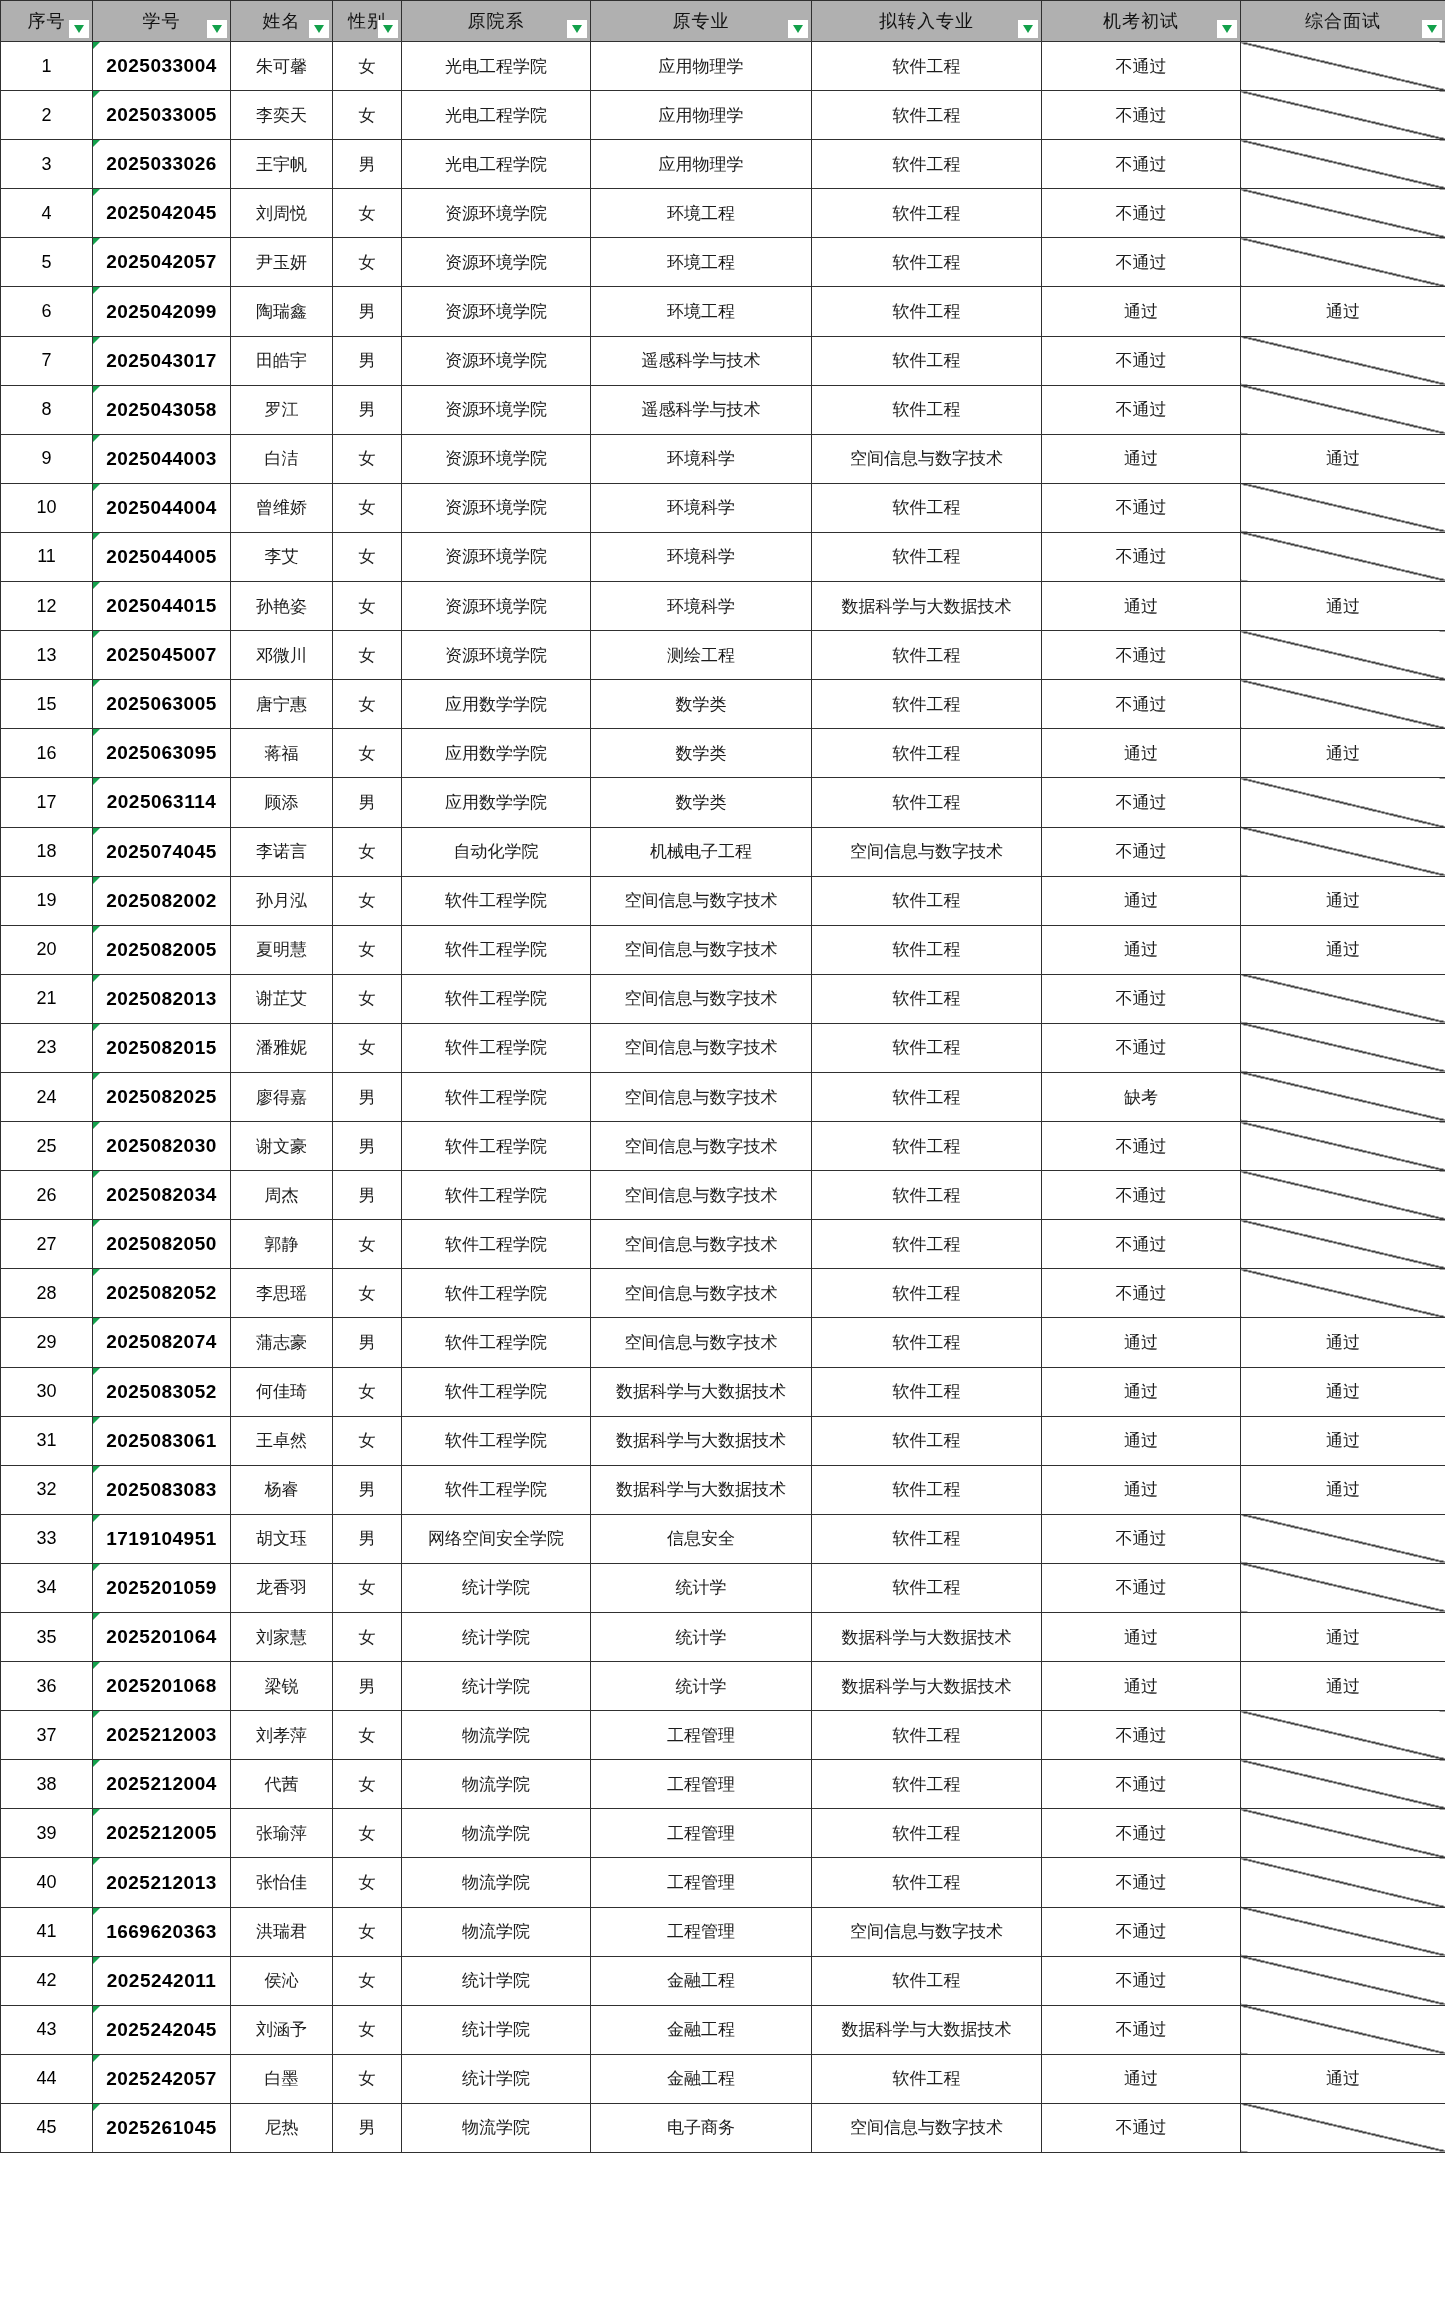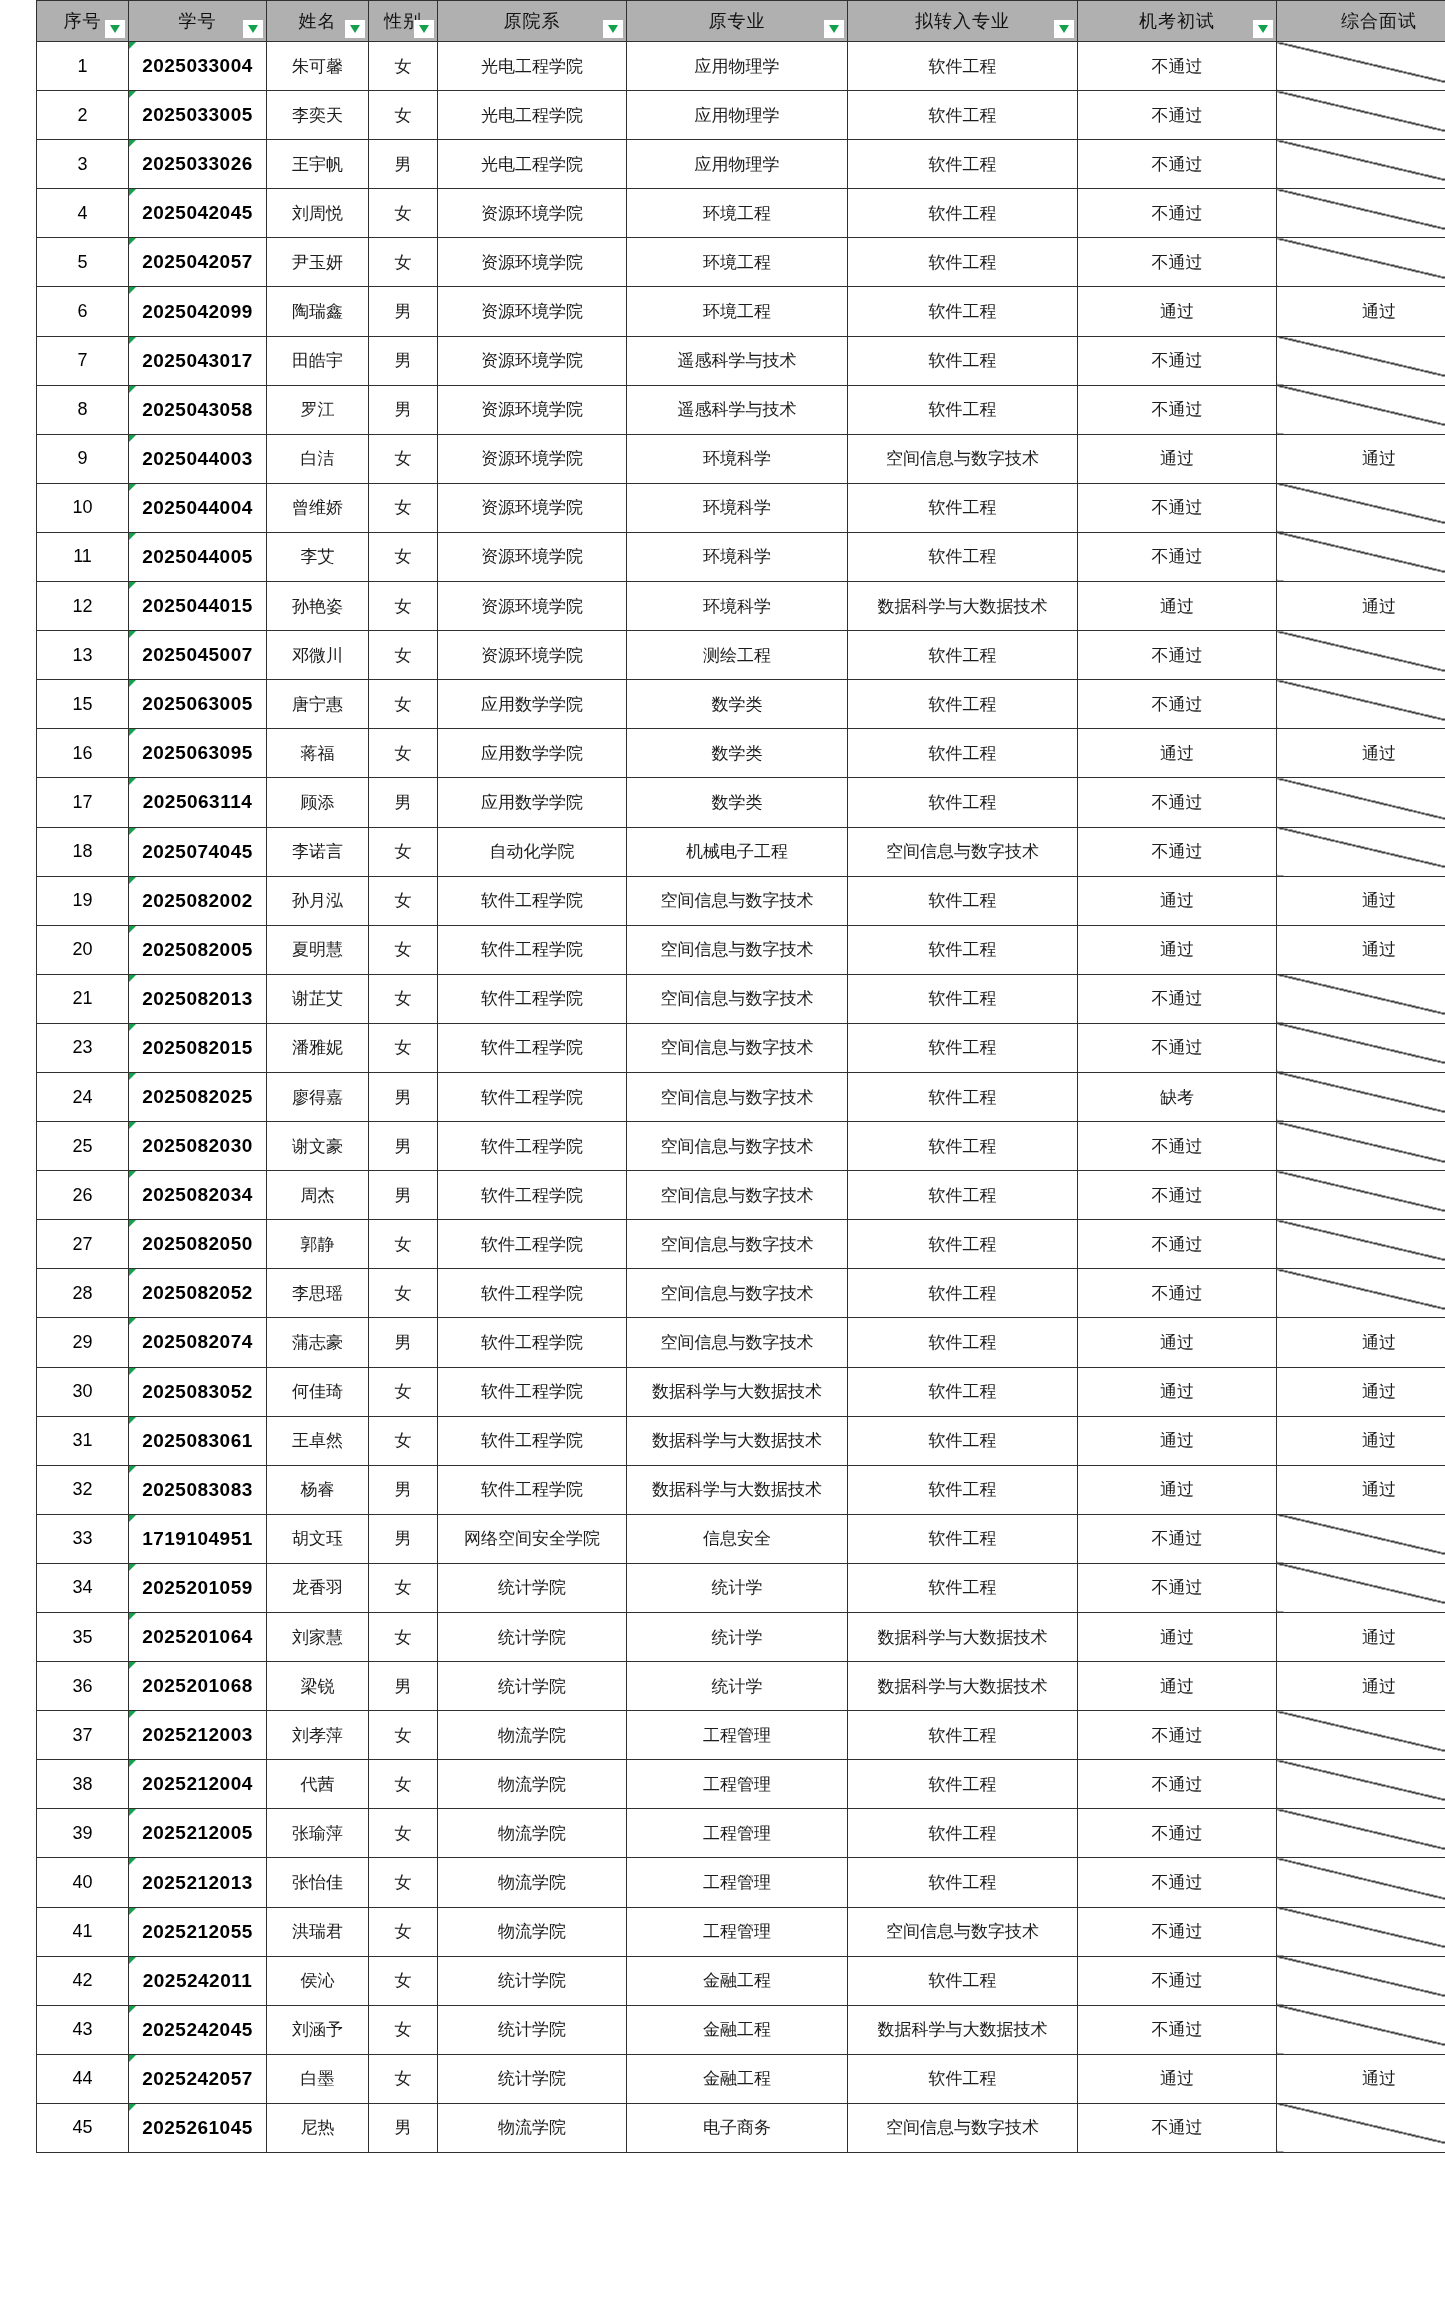--- a/index.html
+++ b/index.html
@@ -1,16 +1,16 @@
 <!DOCTYPE html>
 <html><head>
 <meta charset="utf-8">
 <style>
   html,body{margin:0;padding:0;background:#ffffff;}
-  .sheet{width:1186px;padding-left:36px;}
+  .sheet{width:1186px;}
   table{border-collapse:collapse;table-layout:fixed;width:1445px;}
   th,td{border:1px solid #303030;padding:0;overflow:hidden;}
   thead tr{height:41px;}
   tbody tr{height:49.1px;}
   th{
     background:#b0b0b0;
     position:relative;
     font-family:"DejaVu Serif","Liberation Serif",serif;
     font-size:18px;font-weight:400;color:#111;
     text-align:center;vertical-align:middle;
@@ -510,21 +510,21 @@
           <td class="c-name"><span>张怡佳</span></td>
           <td class="c-gender"><span>女</span></td>
           <td class="c-orig_college"><span>物流学院</span></td>
           <td class="c-orig_major"><span>工程管理</span></td>
           <td class="c-target_major"><span>软件工程</span></td>
           <td class="c-machine_exam"><span>不通过</span></td>
           <td class="c-interview slash"></td>
         </tr>
         <tr>
           <td class="c-index"><span>41</span></td>
-          <td class="c-student_id"><span class="corner"></span><span>2025212055</span></td>
+          <td class="c-student_id"><span class="corner"></span><span>1669620363</span></td>
           <td class="c-name"><span>洪瑞君</span></td>
           <td class="c-gender"><span>女</span></td>
           <td class="c-orig_college"><span>物流学院</span></td>
           <td class="c-orig_major"><span>工程管理</span></td>
           <td class="c-target_major"><span>空间信息与数字技术</span></td>
           <td class="c-machine_exam"><span>不通过</span></td>
           <td class="c-interview slash"></td>
         </tr>
         <tr>
           <td class="c-index"><span>42</span></td>

